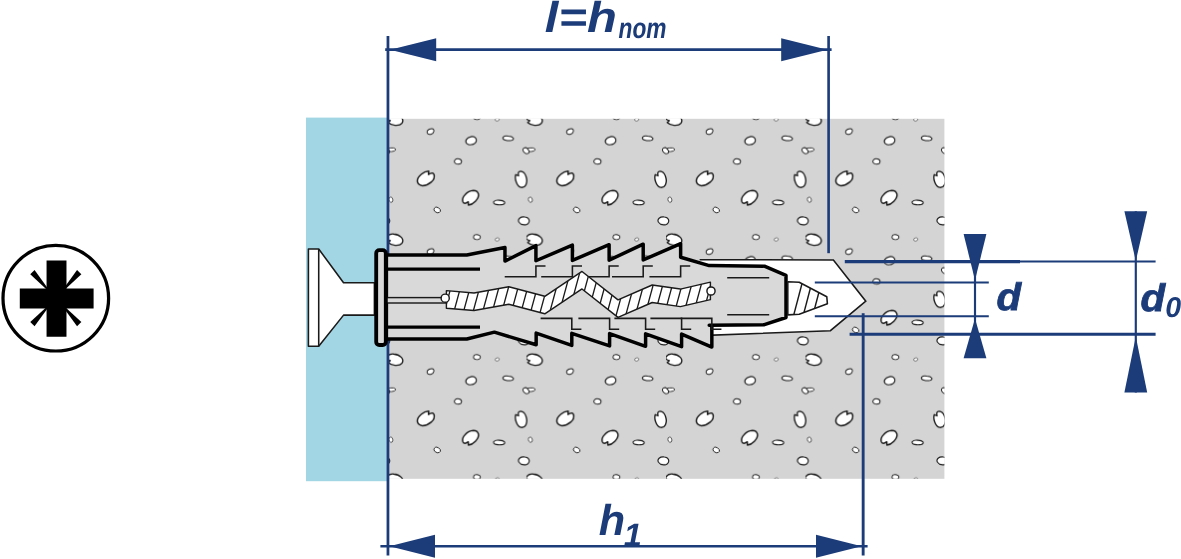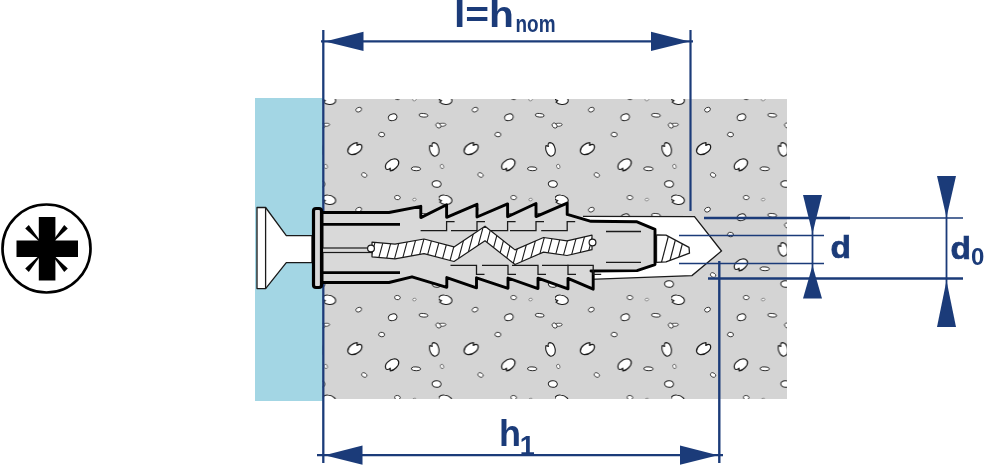--- a/index.html
+++ b/index.html
@@ -1,14 +1,14 @@
 <!DOCTYPE html>
 <html><head><meta charset="utf-8"><style>
 html,body{margin:0;padding:0;background:#fff;}
-#c{position:relative;width:984px;height:466px;overflow:hidden;font-family:"Liberation Sans", sans-serif;}
+#c{position:relative;width:984px;height:466px;overflow:hidden;font-family:"Liberation Sans", sans-serif;font-style:italic;}
 </style></head><body>
 <div id="c">
 <svg width="984" height="466" viewBox="0 0 984 466">
 <defs>
 <path id="blb" d="M-5.8,-0.8 Q-5,-3.4 -1.8,-3.9 Q1.6,-4.6 4.2,-3 Q6.4,-1.4 5.6,0.9 Q4.6,3 1.2,3.6 Q-1.8,4.2 -4,3 L-2.8,1.2 Q-6.2,1.4 -5.8,-0.8 Z"></path>
 <path id="blm" d="M-4.6,-1 Q-3.8,-3.2 -1,-3.4 Q2,-3.8 3.6,-2 Q4.9,-0.3 3.6,1.4 Q2.2,3.1 -0.6,3.2 Q-3.4,3.4 -4.4,1.5 Q-5.1,0.2 -4.6,-1 Z"></path>
 <path id="bls" d="M-3.2,-1.4 Q-1.2,-3.2 1.6,-2.6 Q3.7,-2 3,0.3 Q2.3,2.4 -0.5,2.6 Q-3.4,2.8 -3.6,0.6 Q-3.7,-0.6 -3.2,-1.4 Z"></path>
 <path id="blf" d="M-4.8,-0.4 Q-3.2,-2.2 -0.2,-2 Q3.4,-2.4 4.8,-0.9 Q5.6,0.5 3.4,1.4 Q0.6,2.3 -2.4,1.9 Q-5.2,1.6 -4.8,-0.4 Z"></path>
 <pattern id="conc" patternUnits="userSpaceOnUse" x="322.5" y="99" width="116.25" height="100">
 <g fill="#fff" stroke="#1a1a1a" stroke-width="0.95" stroke-linejoin="round">

